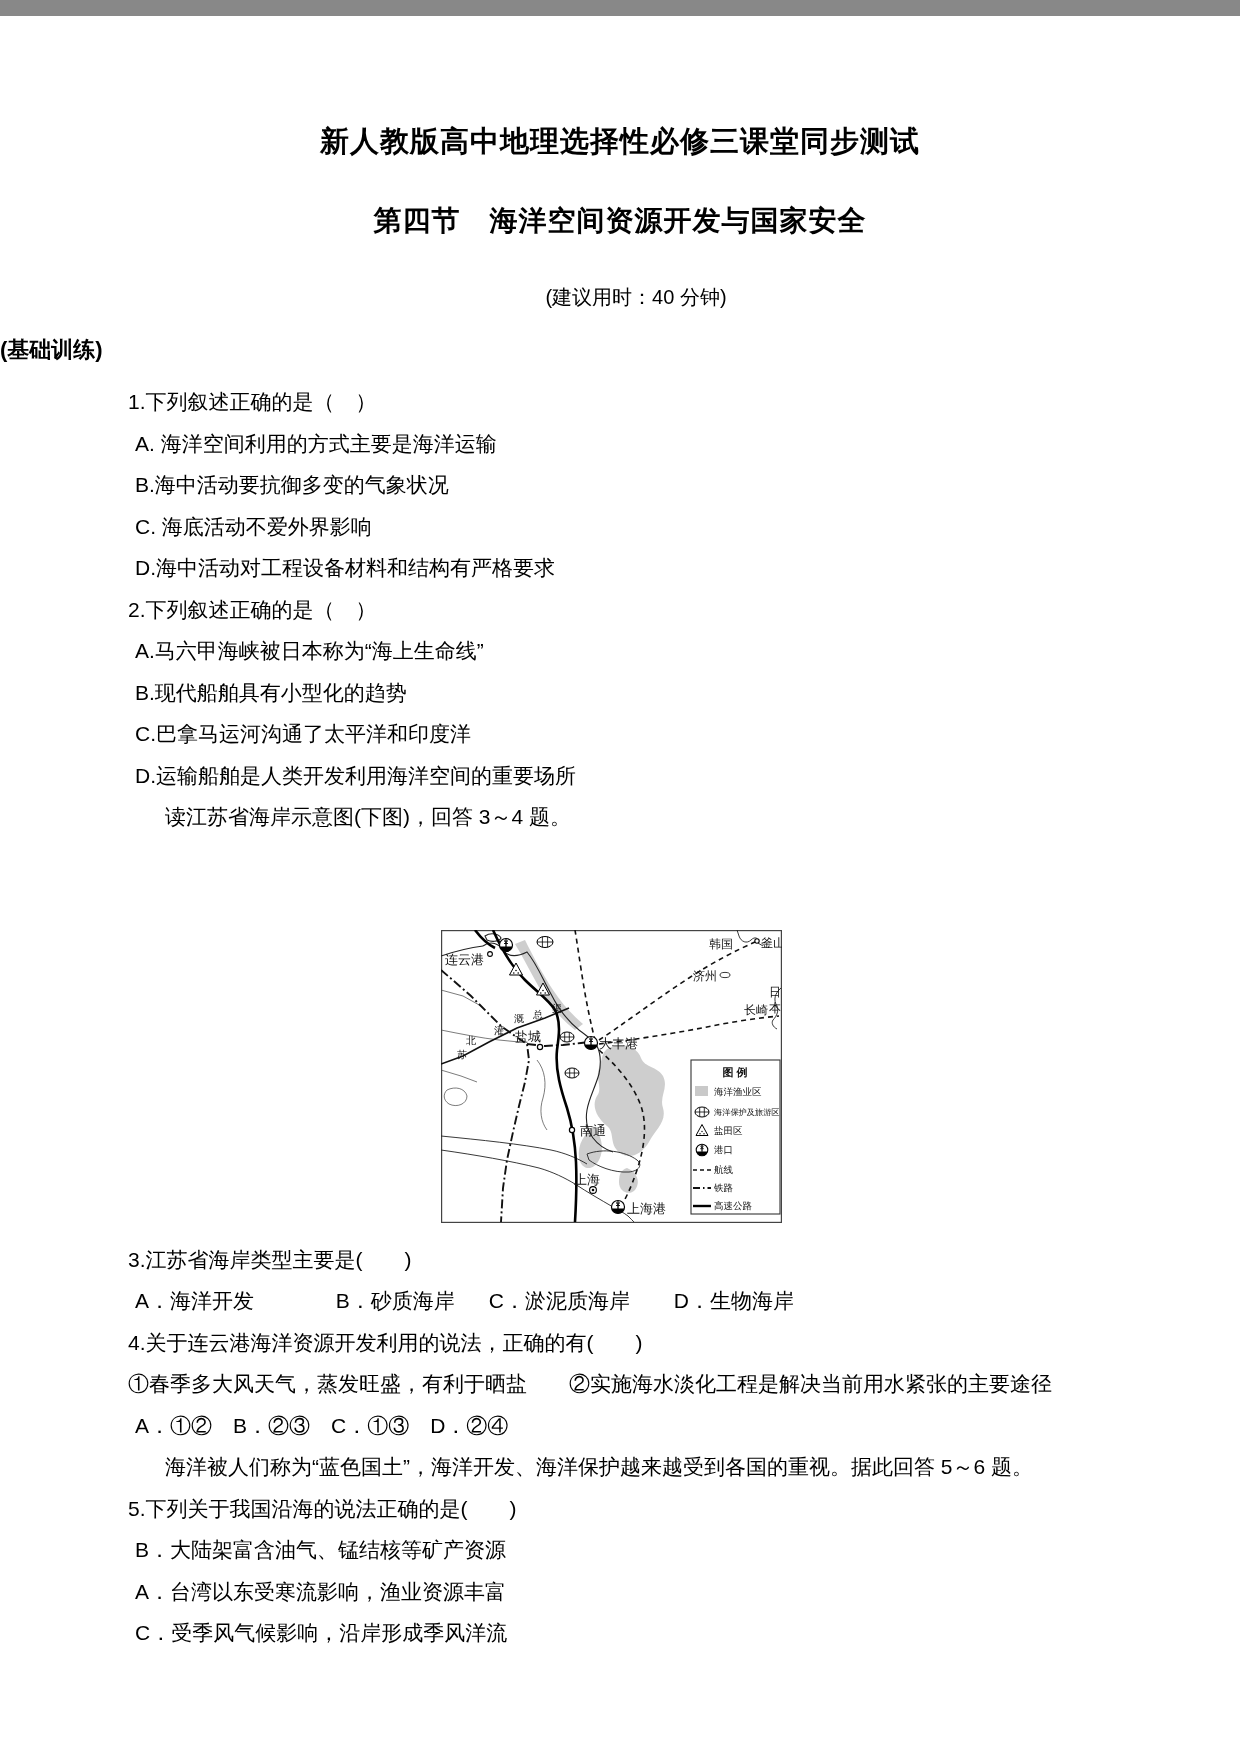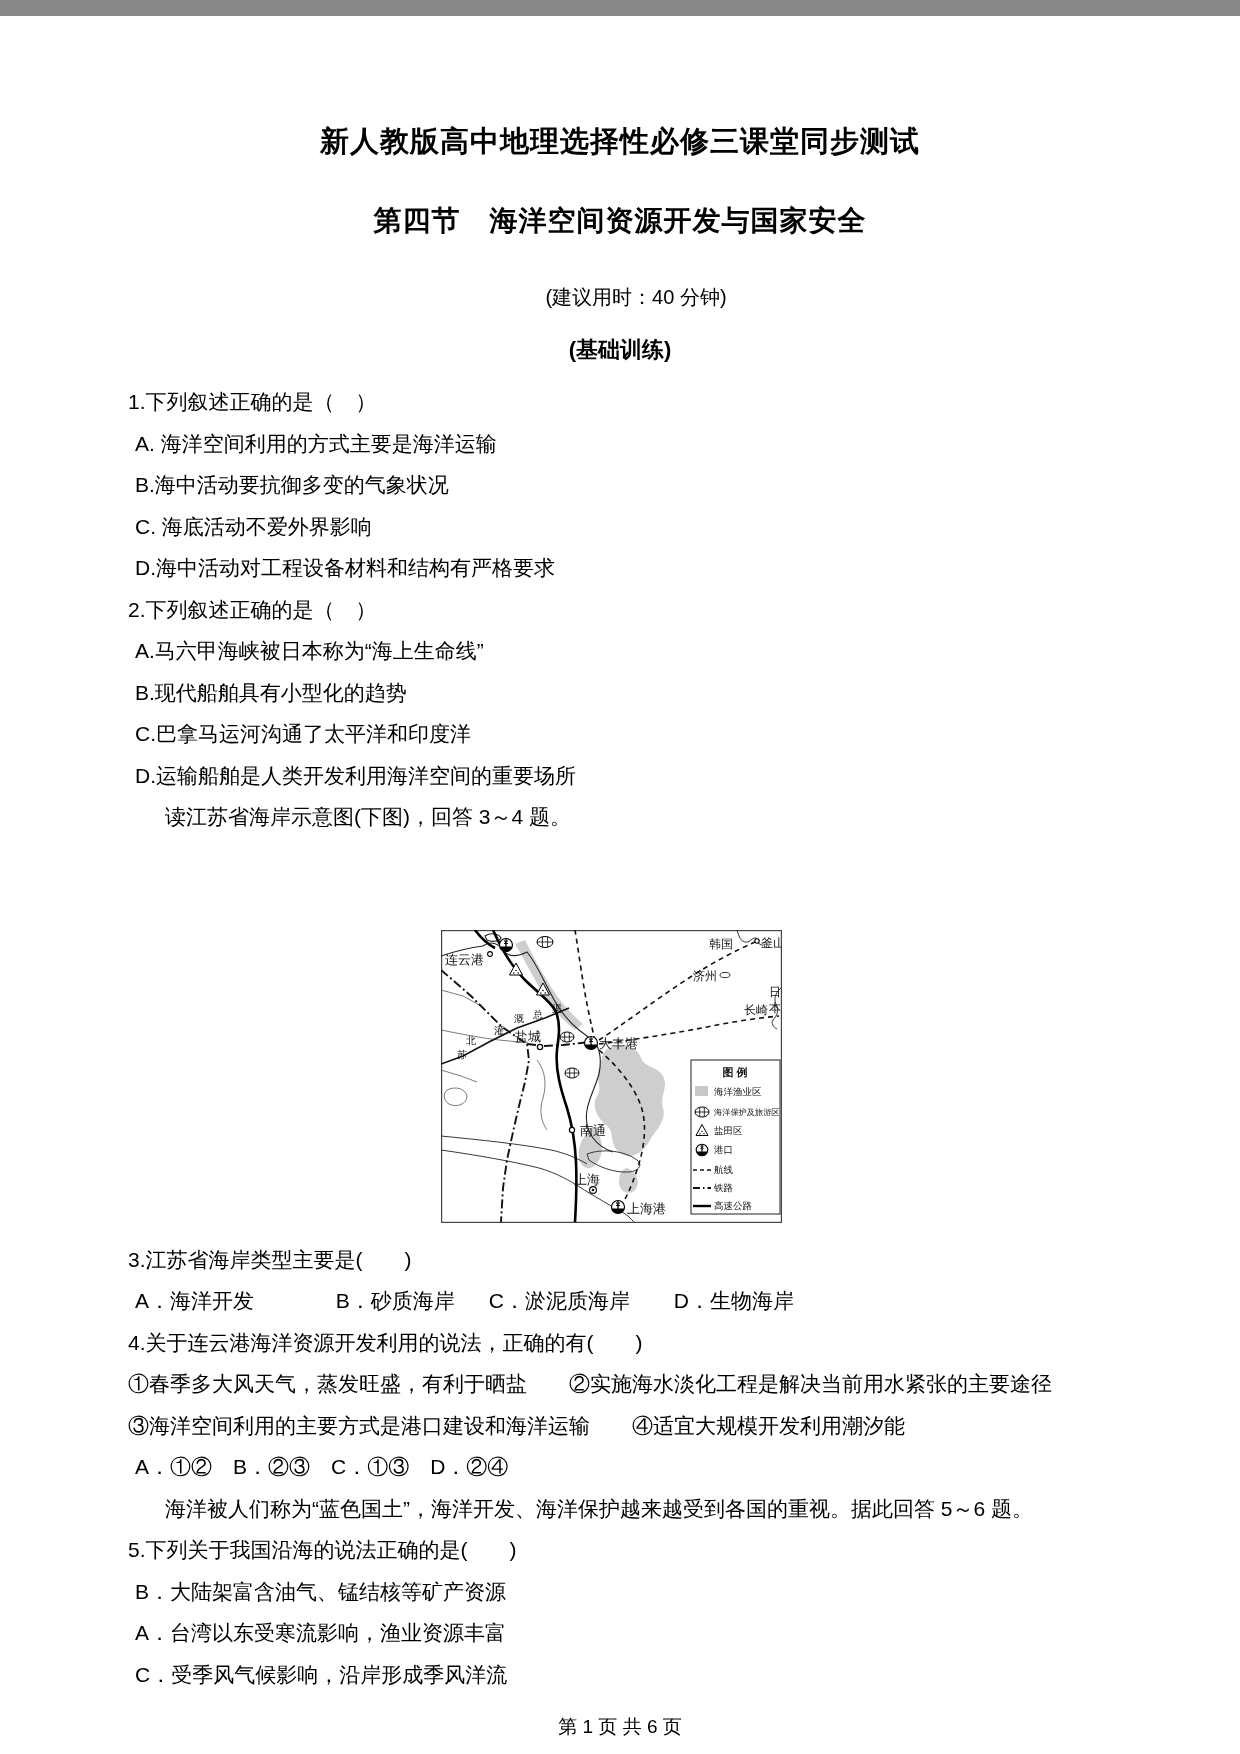--- a/index.html
+++ b/index.html
@@ -3,21 +3,21 @@
 <meta charset="utf-8">
 <style>
   html,body{margin:0;padding:0;background:#888;}
   .page{
     position:relative;width:1240px;height:1754px;margin:16px auto;background:#fff;
     font-family:"Liberation Sans",sans-serif;color:#000;overflow:hidden;
   }
   .t1{padding-top:106px;text-align:center;font-size:29px;font-weight:bold;letter-spacing:1px;}
   .t2{margin-top:40px;text-align:center;font-size:28px;font-weight:bold;letter-spacing:1px;}
   .note{margin-top:44px;text-align:center;font-size:20px;padding-left:32px;}
-  .sect{margin-top:24px;text-align:center;font-size:22px;font-weight:bold;}
+  .sect{margin-top:24px;text-align:left;font-size:22px;font-weight:bold;}
   .body{margin:16px 0 0 128px;}
   .line{font-size:21px;line-height:41.5px;height:41.5px;white-space:nowrap;}
   .opt{padding-left:7px;}
   .indent{text-indent:37px;}
   .mapwrap{margin:92px 0 0 313px;width:341px;}
   .mapwrap svg{display:block;}
   .aftermap{margin-top:16px;}
   .optrow span{display:inline-block;}
   .gapA{margin-left:76px;}
   .gapB{margin-left:28px;}
@@ -244,25 +244,23 @@
     <div class="line aftermap">3.江苏省海岸类型主要是(　　)</div>
     <div class="line opt optrow">
       <span>A．海洋开发</span>
       <span class="gapA">B．砂质海岸</span>
       <span class="gapB">C．淤泥质海岸</span>
       <span class="gapC">D．生物海岸</span>
     </div>
 
     <div class="line">4.关于连云港海洋资源开发利用的说法，正确的有(　　)</div>
     <div class="line">①春季多大风天气，蒸发旺盛，有利于晒盐　　②实施海水淡化工程是解决当前用水紧张的主要途径</div>
-    <div class="line">③海洋空间利用的主要方式是港口建设和海洋运输　　④适宜大规模开发利用潮汐能</div>
     <div class="line opt">A．①②　B．②③　C．①③　D．②④</div>
 
     <div class="line indent">海洋被人们称为“蓝色国土”，海洋开发、海洋保护越来越受到各国的重视。据此回答 5～6 题。</div>
 
     <div class="line">5.下列关于我国沿海的说法正确的是(　　)</div>
     <div class="line opt">B．大陆架富含油气、锰结核等矿产资源</div>
     <div class="line opt">A．台湾以东受寒流影响，渔业资源丰富</div>
     <div class="line opt">C．受季风气候影响，沿岸形成季风洋流</div>
   </div>
 
-  <div class="footer">第 1 页 共 6 页</div>
 </div>
 
 </body></html>

